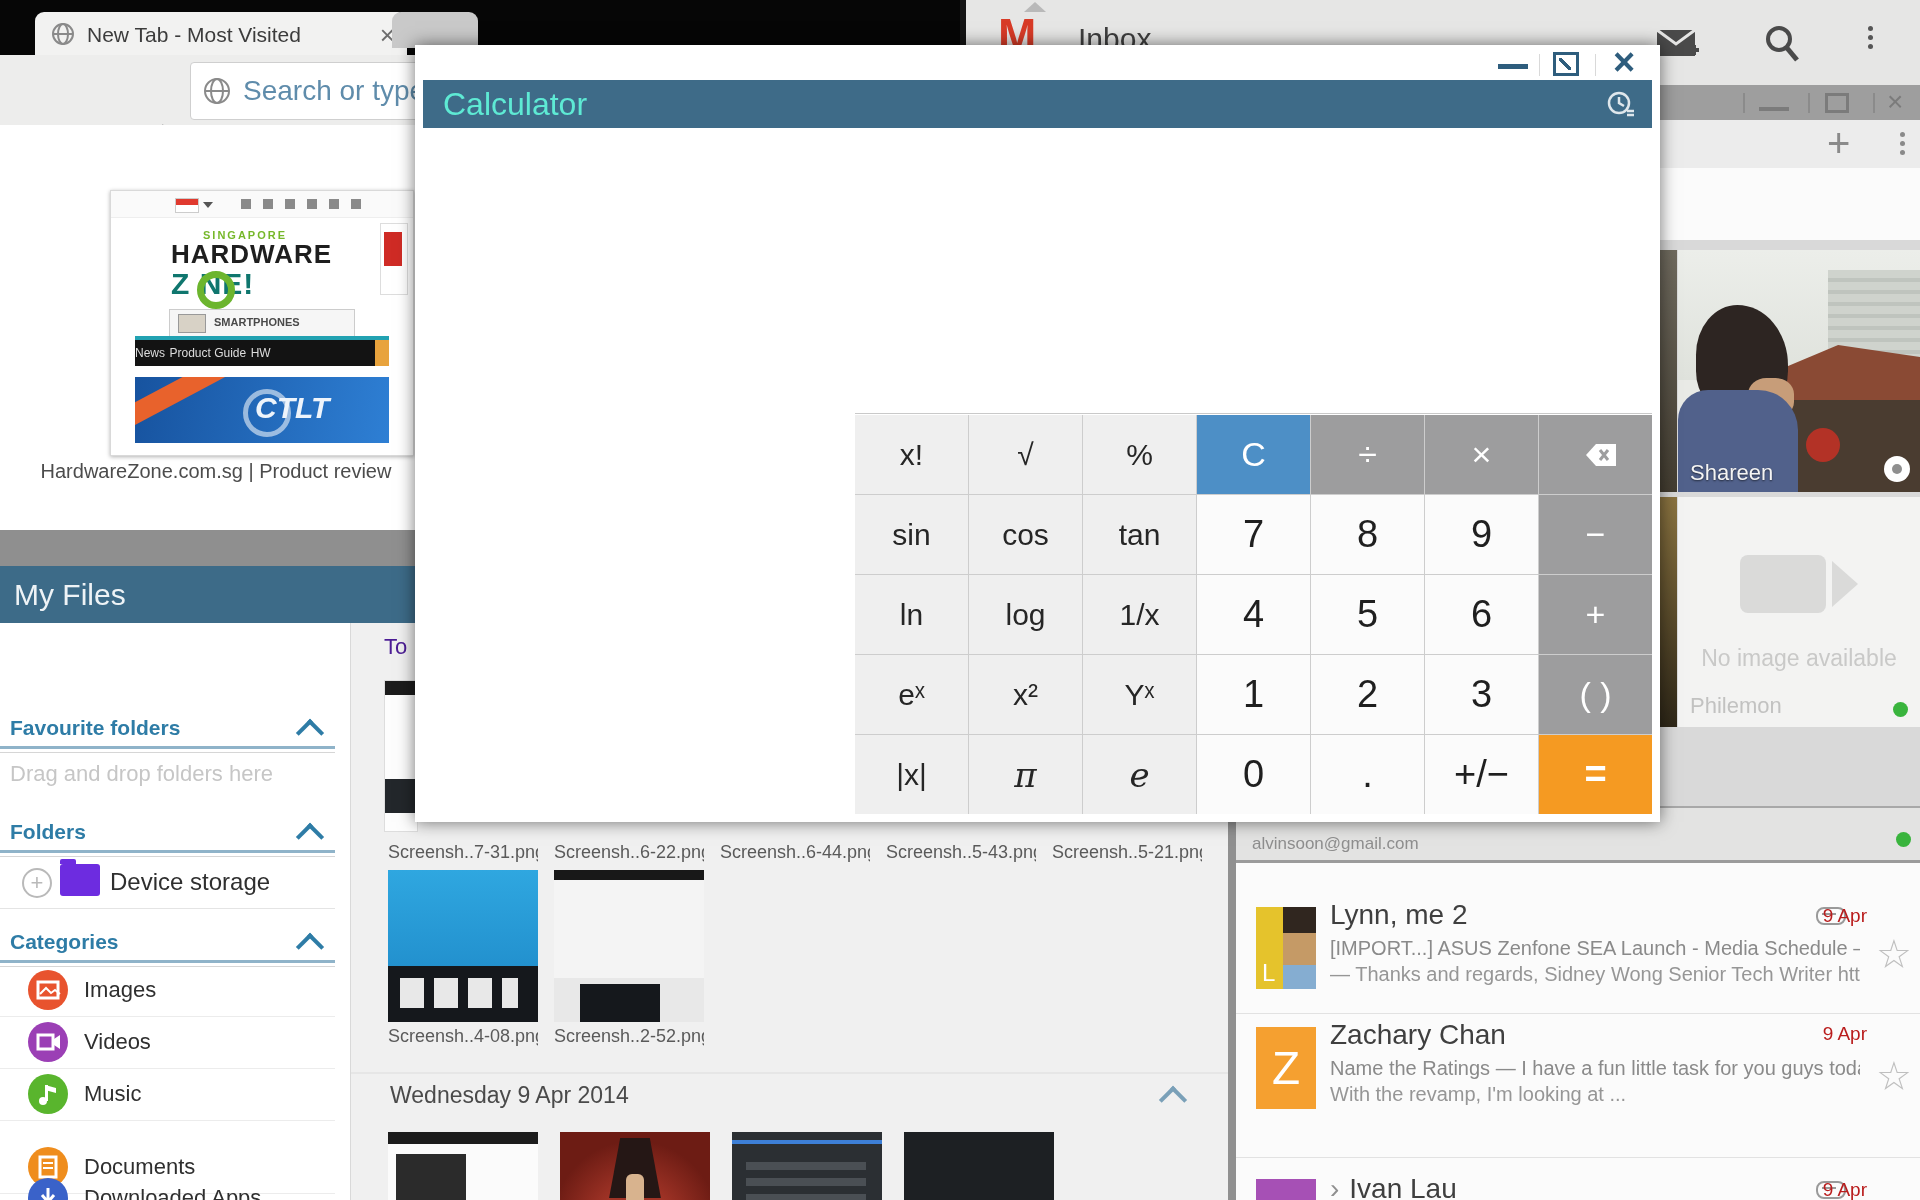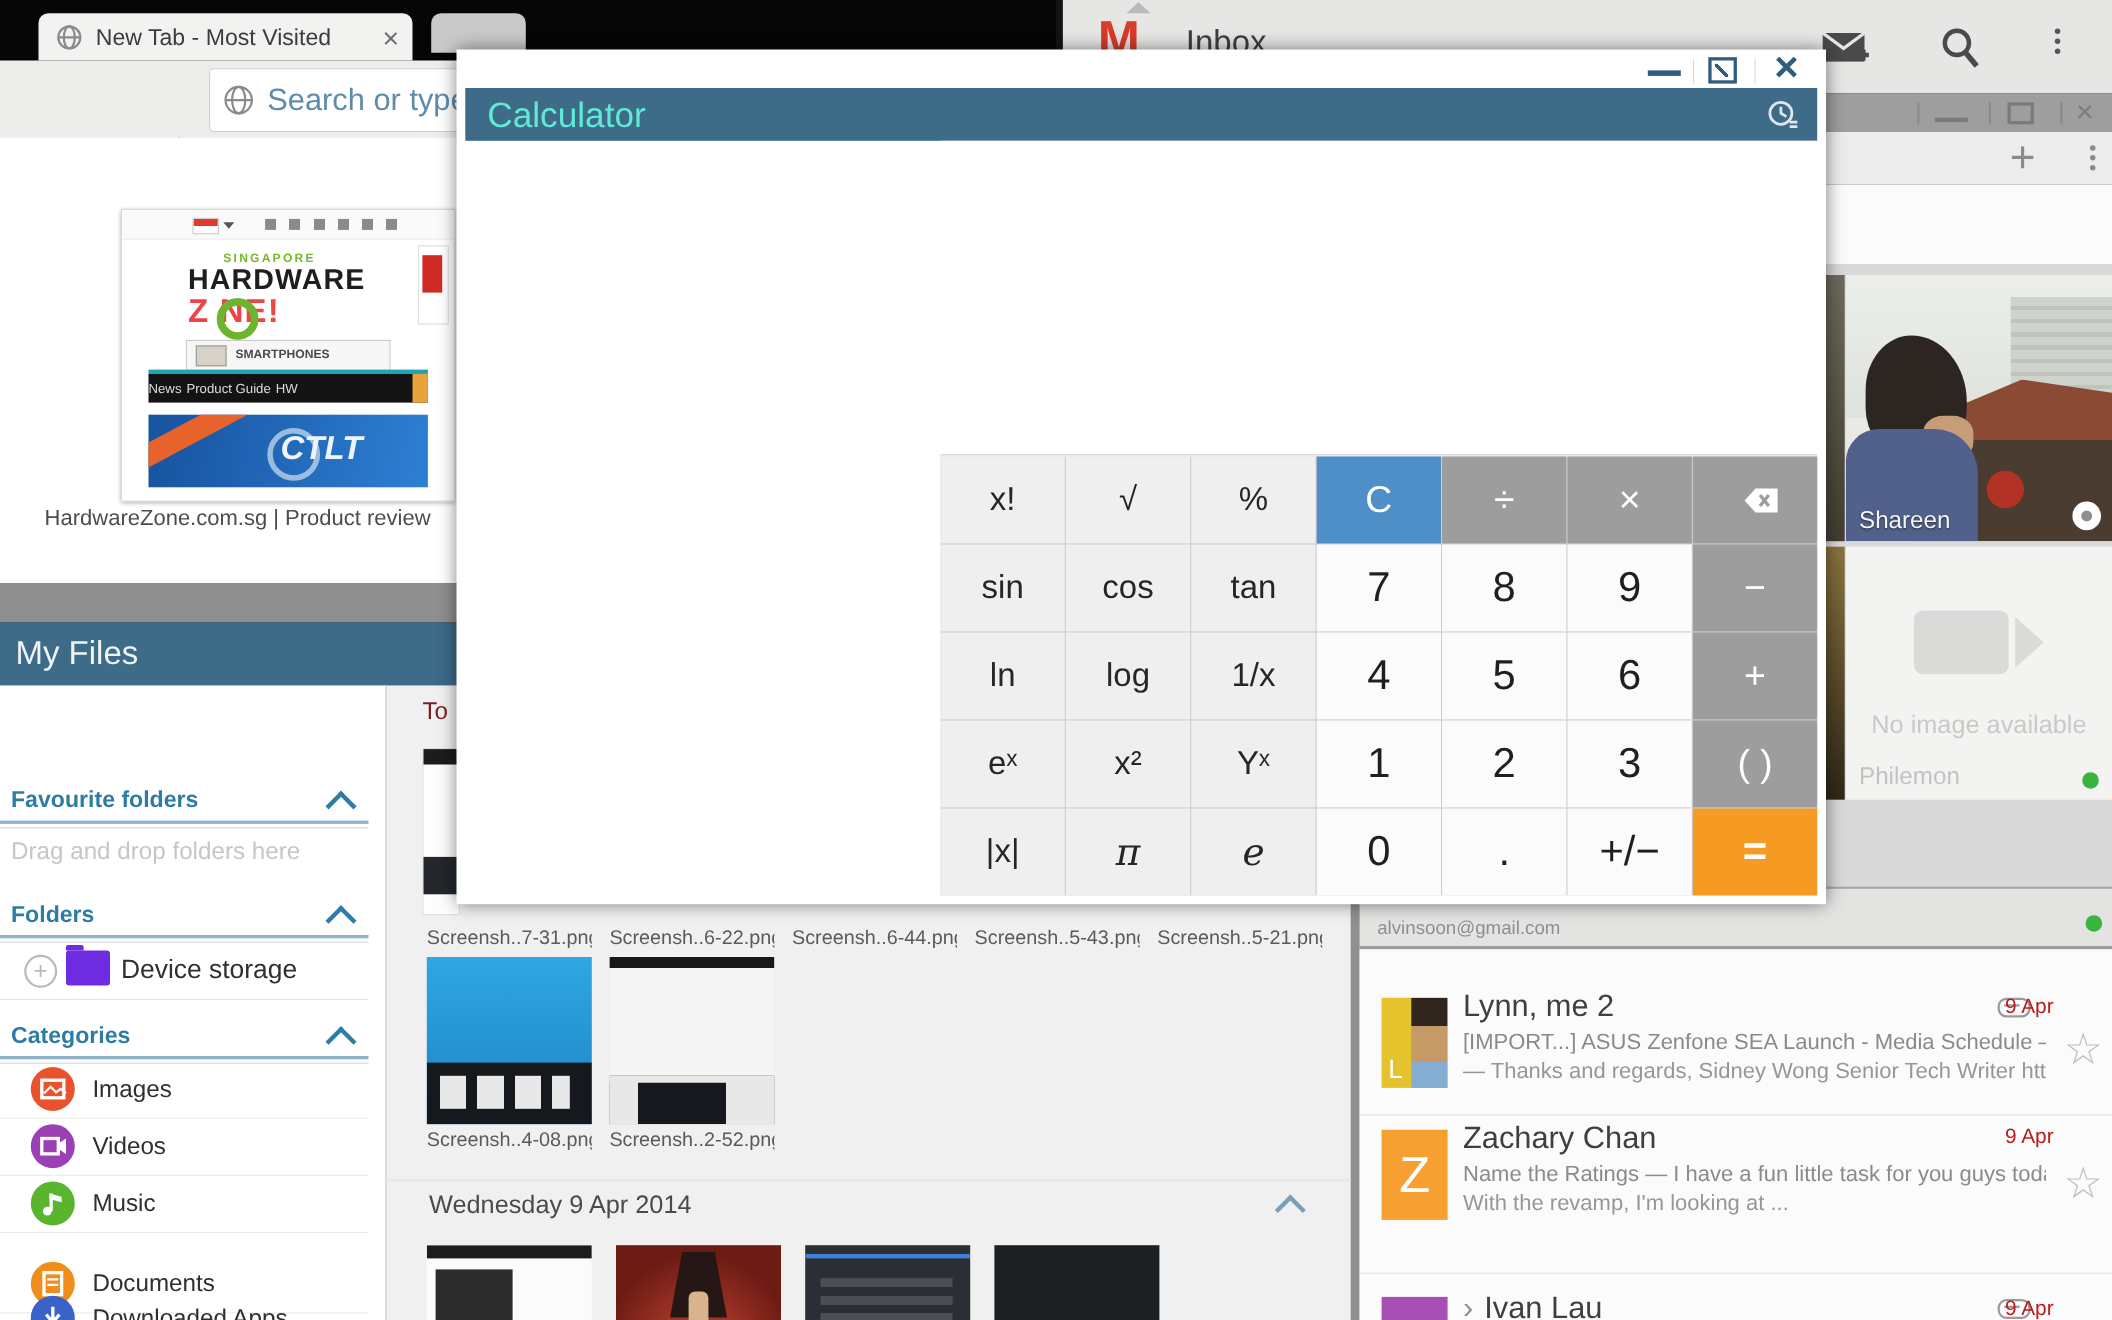--- a/index.html
+++ b/index.html
@@ -60,40 +60,40 @@
   .avatar .letter-center{width:60px;text-align:center;font-size:46px;line-height:82px;display:block;}
   .sender{position:absolute;left:94px;font-size:28px;color:#3f3f3f;white-space:nowrap;}
   .snip{position:absolute;left:94px;width:530px;font-size:20px;color:#969696;white-space:nowrap;overflow:hidden;}
   .mdate{position:absolute;left:631px;font-size:19px;color:#b91c1c;white-space:nowrap;transform:translateX(-100%);}
   .attach{position:absolute;width:26px;height:14px;border:2px solid #9a9a9a;border-radius:8px;}
   .attach::after{content:"";position:absolute;left:4px;top:4px;width:14px;height:2px;background:#9a9a9a;}
   .star-icon{position:absolute;left:640px;font-size:40px;color:#bfbfbf;}
   .mail-itemdiv{position:absolute;left:0;width:684px;height:1px;background:#e2e2e2;}
   .sender-prefix{color:#8f8f8f;margin-right:10px;}
   
-  .tab1{left:35px;top:12px;width:340px;height:43px;background:#f2f2f1;border-radius:9px 9px 0 0;}
+  .tab1{left:35px;top:12px;width:340px;height:43px;background:#f2f2f1;border-radius:9px 9px 0 0;padding-left:32px;}
   .tab1 .globe{position:absolute;left:16px;top:10px;}
   .tab-title{position:absolute;left:52px;top:11px;font-size:21px;color:#3c3c3c;}
   .tab-close{position:absolute;right:12px;top:8px;font-size:26px;color:#6d6d6d;}
   .tab2{left:392px;top:12px;width:86px;height:36px;background:#c9c9c9;border-radius:9px 9px 0 0;}
   .btoolbar{left:0;top:55px;width:966px;height:70px;background:#ededec;border-bottom:1px solid #d5d5d5;}
   .nav-ic{position:absolute;top:72px;}
   .urlbar{left:190px;top:62px;width:776px;height:56px;background:#fff;border:1px solid #cfcfcf;border-radius:4px;}
   .url-text{position:absolute;left:52px;top:0;font-size:28px;line-height:56px;color:#5f8cab;}
   .bcontent{left:0;top:125px;width:960px;height:405px;background:#fff;}
   .bedge{left:960px;top:0;width:6px;height:530px;background:#141414;}
   .thumbcard{left:110px;top:190px;width:302px;height:264px;background:#fff;border:1px solid #d9d9d9;box-shadow:0 1px 4px rgba(0,0,0,.3);overflow:hidden;}
   .tc-social{left:0;top:0;width:302px;height:26px;background:#fafafa;border-bottom:1px solid #eee;}
   .tc-flag{position:absolute;left:64px;top:7px;width:22px;height:13px;background:linear-gradient(#e03a2f 0 50%,#fff 50% 100%);border:1px solid #ccc;}
   .tc-flag-arrow{position:absolute;left:92px;top:11px;width:0;height:0;border-left:5px solid transparent;border-right:5px solid transparent;border-top:6px solid #555;}
   .tc-socialicons{position:absolute;left:130px;top:8px;width:120px;height:10px;
      background:repeating-linear-gradient(90deg,#8a8a8a 0 10px,transparent 10px 22px);}
   .tc-brandtop{position:absolute;left:92px;top:38px;font-size:11px;font-weight:bold;letter-spacing:2px;color:#76b82a;}
   .tc-brand{position:absolute;left:60px;top:50px;font-size:26px;font-weight:900;color:#1e1e1e;letter-spacing:1px;line-height:26px;}
-  .tc-brand2{position:absolute;left:60px;top:76px;font-size:30px;font-weight:900;color:#ef4444;letter-spacing:1px;}
+  .tc-brand2{position:absolute;left:60px;top:76px;font-size:30px;font-weight:900;color:#0f766e;letter-spacing:1px;}
   .tc-ring{position:absolute;left:86px;top:80px;width:24px;height:24px;border:7px solid #6cb52e;border-radius:50%;}
   .tc-mag{position:absolute;right:5px;top:32px;width:26px;height:70px;background:#fff;border:1px solid #ddd;}
   .tc-mag::after{content:"";position:absolute;left:3px;top:8px;width:18px;height:34px;background:#cf2b25;}
   .tc-chip{position:absolute;left:58px;top:118px;width:184px;height:26px;background:#f6f6f6;border:1px solid #ccc;border-bottom:none;}
   .tc-phone{position:absolute;left:8px;top:4px;width:26px;height:17px;background:#d8d2c6;border:1px solid #999;}
   .tc-chiplabel{position:absolute;left:44px;top:6px;font-size:11px;font-weight:bold;color:#4a4a4a;}
   .tc-cyan{position:absolute;left:24px;top:145px;width:254px;height:4px;background:#22a2b2;}
   .tc-nav{position:absolute;left:24px;top:149px;width:254px;height:26px;background:#131313;}
   .tc-nav span{font-size:12px;color:#ddd;line-height:26px;}
   .tc-navorange{position:absolute;right:0;top:0;width:14px;height:26px;background:#e8a33d;}
@@ -121,21 +121,21 @@
   .dev-row{position:absolute;left:0;top:235px;width:335px;height:48px;}
   .expander{position:absolute;left:22px;top:10px;width:26px;height:26px;border:2px solid #b9b9b9;border-radius:50%;color:#b9b9b9;font-size:22px;line-height:25px;text-align:center;}
   .folder-ic{position:absolute;left:60px;top:6px;width:40px;height:32px;background:#6d2ce0;border-radius:3px;}
   .folder-ic::before{content:"";position:absolute;left:0;top:-5px;width:16px;height:5px;background:#6d2ce0;border-radius:2px 2px 0 0;}
   .dev-lbl{position:absolute;left:110px;font-size:24px;color:#2f2f2f;line-height:48px;}
   .thin-div{position:absolute;left:0;width:335px;height:1px;background:#e4e4e4;}
   .cat-row{position:absolute;left:0;width:335px;height:52px;border-bottom:1px solid #ececec;}
   .cat-ic{position:absolute;left:28px;top:6px;width:40px;height:40px;border-radius:50%;}
   .cat-lbl{position:absolute;left:84px;font-size:22px;color:#2f2f2f;line-height:52px;white-space:nowrap;}
   .mf-content{left:351px;top:623px;width:877px;height:577px;background:#f0f0f0;}
-  .grp1{position:absolute;left:33px;top:11px;font-size:22px;color:#7f1d1d;}
+  .grp1{position:absolute;left:33px;top:11px;font-size:22px;color:#4c1d95;}
   .sliver-thumb{position:absolute;left:33px;top:57px;width:32px;height:150px;background:#fdfdfd;border:1px solid #ddd;}
   .sliver-thumb::before{content:"";position:absolute;left:0;top:0;width:32px;height:14px;background:#1c1c1c;}
   .sliver-thumb::after{content:"";position:absolute;left:0;bottom:18px;width:32px;height:34px;background:#23272b;}
   .fname{width:150px;margin-right:16px;text-align:center;font-size:18px;color:#5a5a5a;display:inline-block;white-space:nowrap;overflow:hidden;}
   .fnames1{position:absolute;left:37px;top:219px;white-space:nowrap;}
   .fnames2{position:absolute;left:37px;top:403px;white-space:nowrap;}
   .thumb{position:absolute;width:150px;height:152px;overflow:hidden;}
   .th-tablet{background:linear-gradient(#2fa7e0,#1b84c4);}
   .th-tablet::before{content:"";position:absolute;left:0;bottom:0;width:150px;height:56px;background:#15181c;}
   .th-tablet::after{content:"";position:absolute;left:12px;bottom:14px;width:118px;height:30px;

